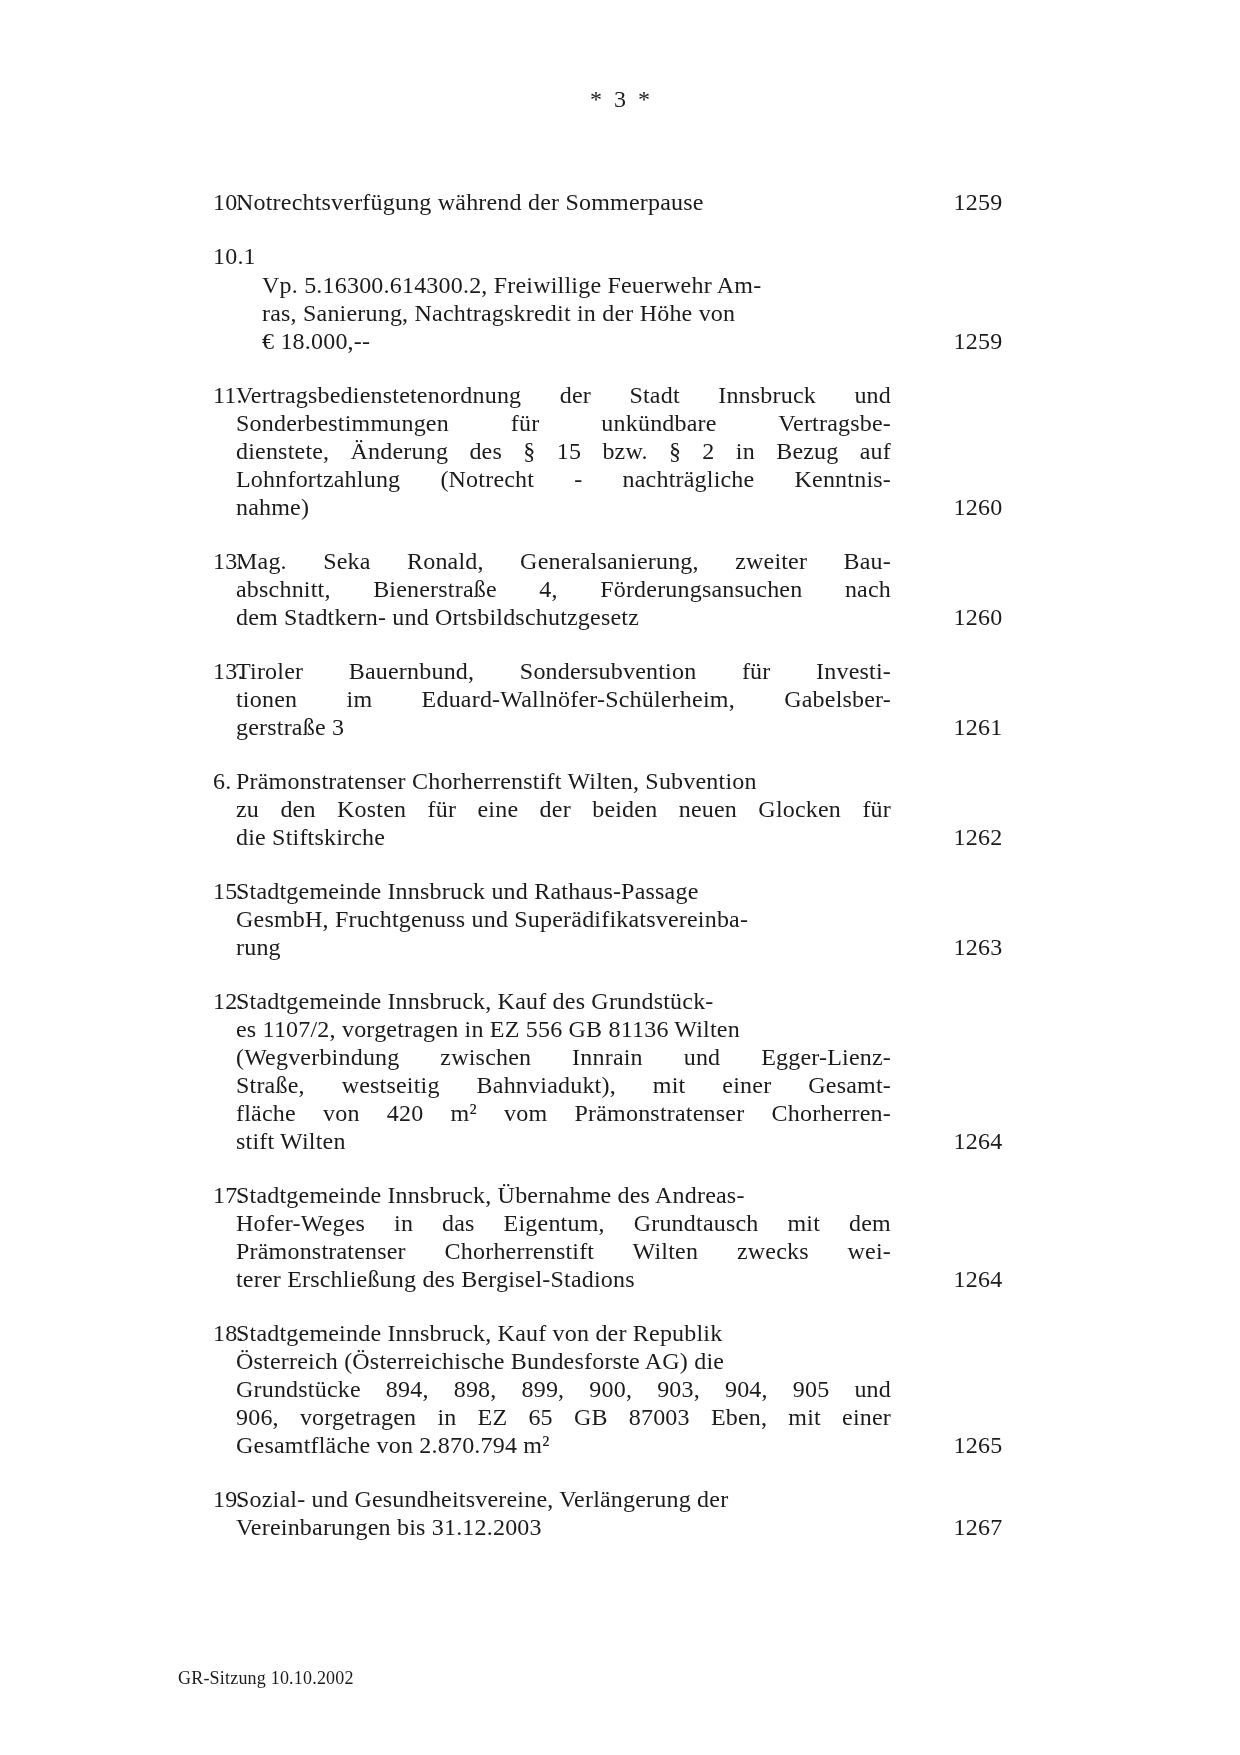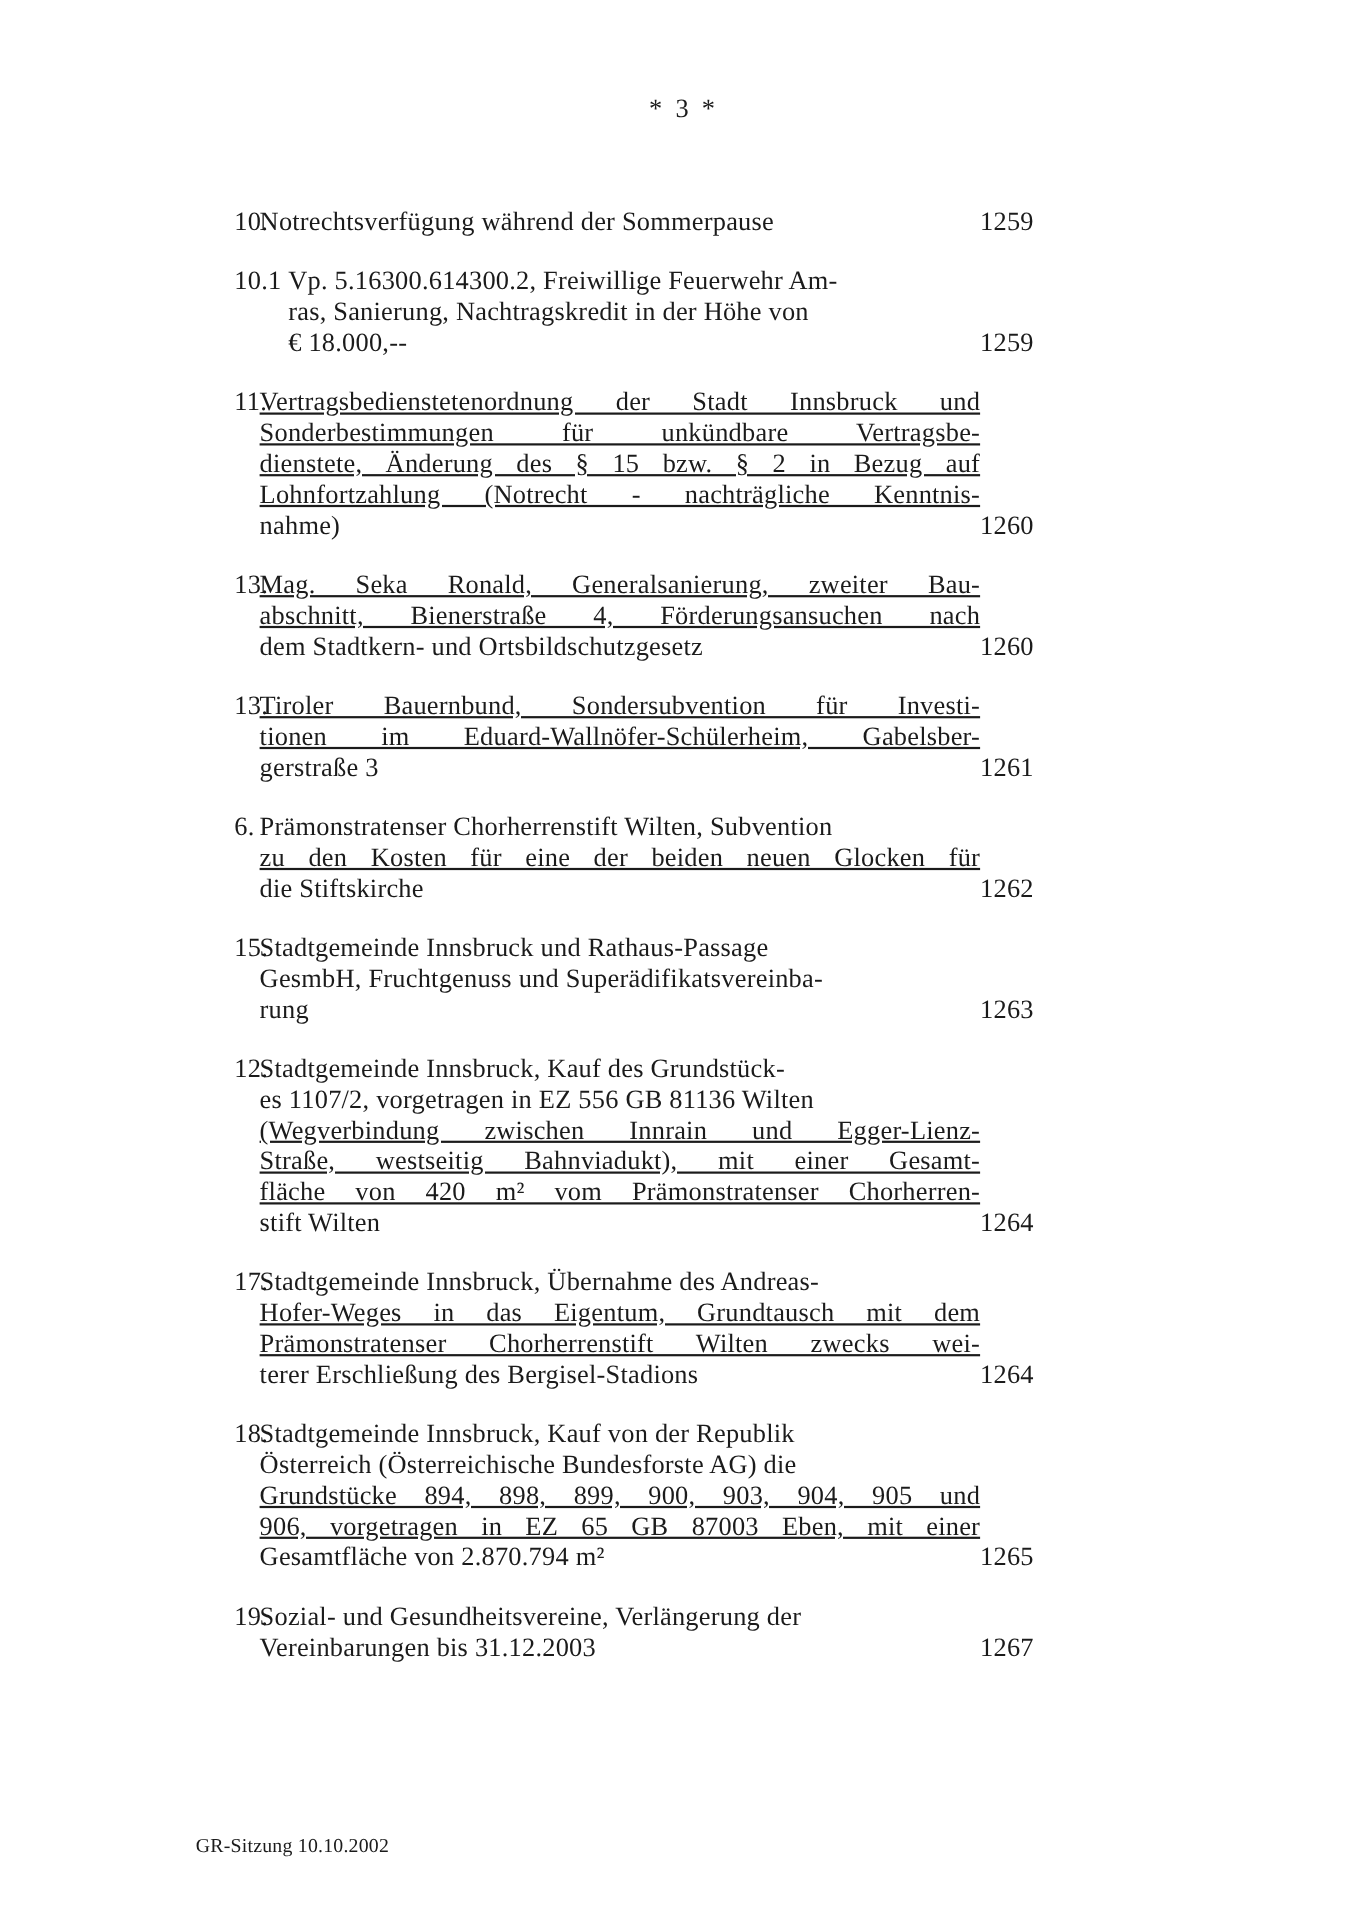--- a/index.html
+++ b/index.html
@@ -30,31 +30,30 @@
     line-height: 28px;
     letter-spacing: 0.2px;
   }
   .toc-item {
     display: grid;
     grid-template-columns: 58px 655px 1fr;
     margin-bottom: 26px;
   }
   .toc-item .num { grid-column: 1; margin-left: 35px; }
   .toc-item .toc-text { grid-column: 2; }
-  .toc-item.sub .toc-text { padding-left: 26px; }
+  .toc-item.sub .toc-text { padding-left: 26px; margin-top: 29px; }
   .toc-item .toc-page {
     grid-column: 3;
-    text-align: left;
+    text-align: center;
     align-self: end;
   }
   .line { min-height: 28px; }
   .line.just {
     text-align: justify;
     text-align-last: justify;
-    text-decoration: underline;
   }
   .page-footer {
     position: absolute;
     top: 1668px;
     left: 178px;
     font-size: 18px;
     letter-spacing: 0.2px;
   }
 </style>
 </head>

